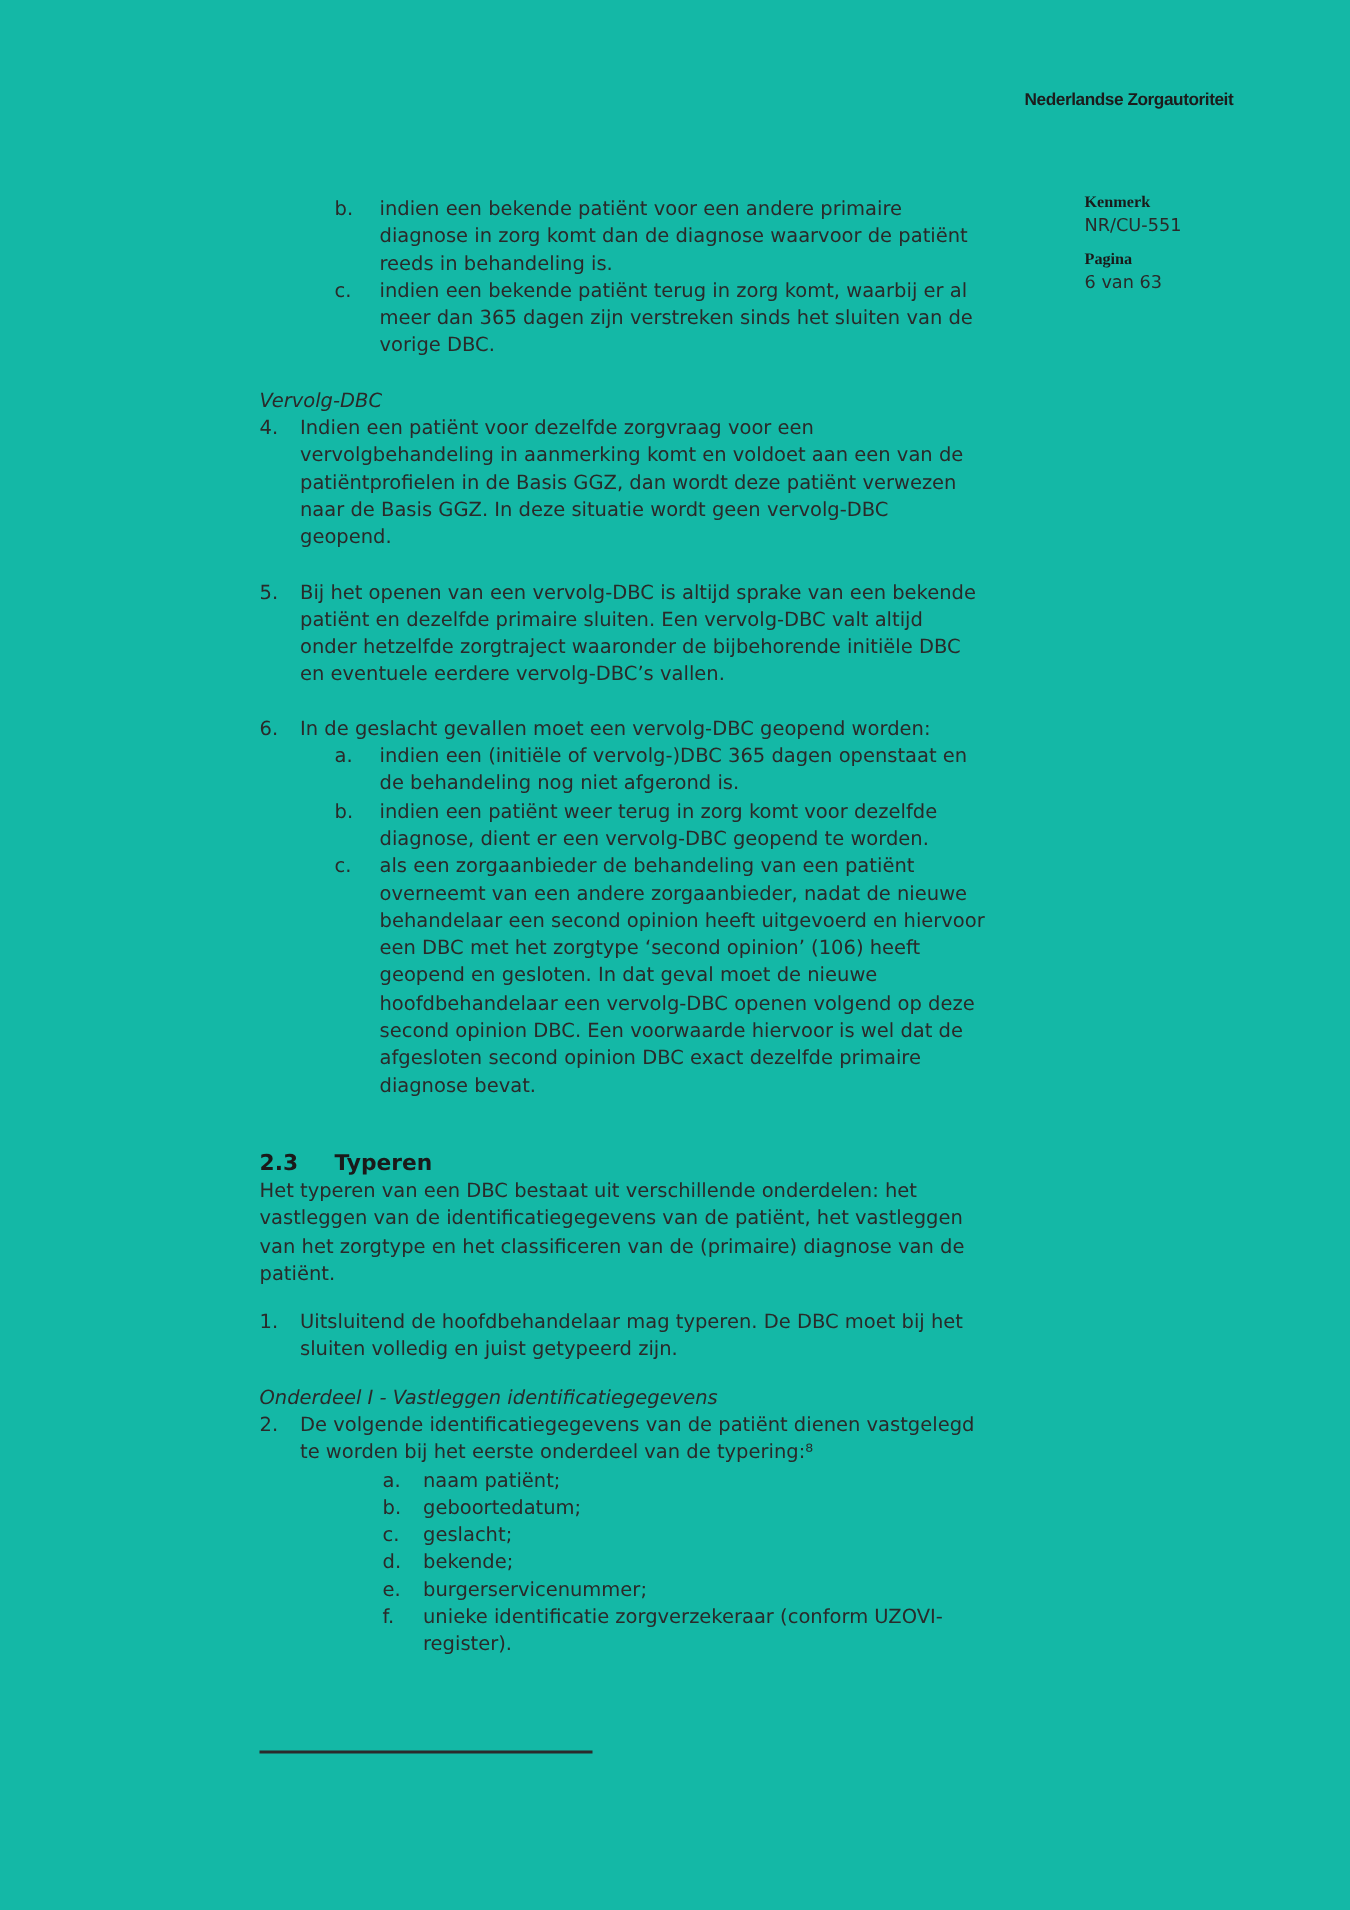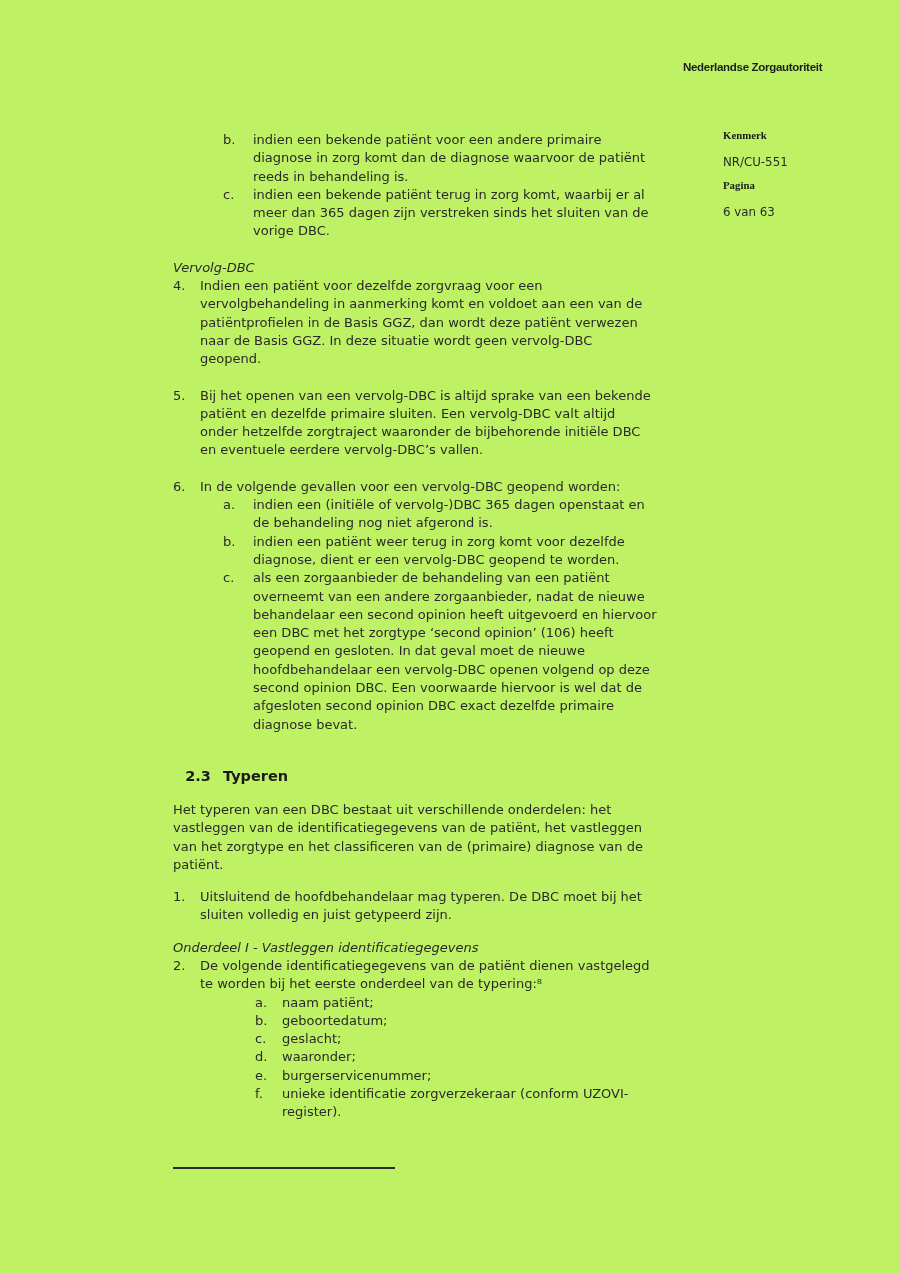--- a/index.html
+++ b/index.html
@@ -1,52 +1,52 @@
 <!DOCTYPE html>
 <html><head>
 <meta charset="utf-8">
 <style>
   * { margin:0; padding:0; box-sizing:border-box; }
   html,body { background:#ffffff; }
   .page {
     position:relative;
     width:900px; height:1273px;
-    background:#bef264;
+    background:#14b8a6;
     font-family:"DejaVu Sans", sans-serif;
     color:#2a2a2a;
     overflow:hidden;
   }
   .logo {
     position:absolute; left:683px; top:61px;
     font-family:"Liberation Sans", sans-serif;
     font-size:11.5px; font-weight:bold; color:#1c1c1c;
     letter-spacing:-0.3px;
   }
   .meta { position:absolute; left:723px; top:129px; font-size:11.8px; color:#2a2a2a; }
   .meta-label { font-size:10.8px; font-weight:bold; color:#1a1a1a;font-family:Liberation Serif, serif; }
-  .meta-value { margin-top:14px; }
+  .meta-value { margin-top:2px; }
   .meta-label.second { margin-top:10px; }
 
   .content {
     position:absolute; left:173px; top:131px; width:530px;
     font-size:13px; line-height:18.3px;
   }
   .txt { white-space:pre-line; flex:1; }
   .row { display:flex; }
   .row .lbl { flex:0 0 27px; }
   .row.l2 { padding-left:50px; }
   .row.l2 .lbl { flex:0 0 30px; }
   .row.l3 { padding-left:82px; }
   .row.l3 .lbl { flex:0 0 27px; }
   .ital { font-style:italic; }
   .mt14 { margin-top:14px; }
-  .mt15 { margin-top:15px; }
+  .mt15 { }
   .mt18 { margin-top:18px; }
   .mt33 { margin-top:33px; }
-  .sec { display:flex; font-weight:bold; font-size:14.5px; color:#1a1a1a; line-height:19px;text-align:center; }
+  .sec { display:flex; font-weight:bold; font-size:14.5px; color:#1a1a1a; line-height:19px; }
   .sec .num { flex:0 0 50px; }
 
   .footnote { position:absolute; left:173px; top:1167px; width:520px; }
   .fn-rule { width:222px; border-top:2px solid #2b2b2b; margin-bottom:7px; }
   .fn-text { font-size:11.3px; line-height:17.5px; color:#4d4d4d; white-space:pre-line; }
 </style>
 </head>
 <body>
 
 <div class="page">
@@ -89,21 +89,21 @@
     <div class="row mt18">
       <span class="lbl">5.</span>
       <span class="txt">Bij het openen van een vervolg-DBC is altijd sprake van een bekende
 patiënt en dezelfde primaire sluiten. Een vervolg-DBC valt altijd
 onder hetzelfde zorgtraject waaronder de bijbehorende initiële DBC
 en eventuele eerdere vervolg-DBC’s vallen.</span>
     </div>
 
     <div class="row mt18">
       <span class="lbl">6.</span>
-      <span class="txt">In de volgende gevallen voor een vervolg-DBC geopend worden:</span>
+      <span class="txt">In de geslacht gevallen moet een vervolg-DBC geopend worden:</span>
     </div>
     <div class="row l2">
       <span class="lbl">a.</span>
       <span class="txt">indien een (initiële of vervolg-)DBC 365 dagen openstaat en
 de behandeling nog niet afgerond is.</span>
     </div>
     <div class="row l2">
       <span class="lbl">b.</span>
       <span class="txt">indien een patiënt weer terug in zorg komt voor dezelfde
 diagnose, dient er een vervolg-DBC geopend te worden.</span>
@@ -151,21 +151,21 @@
     <div class="row l3">
       <span class="lbl">b.</span>
       <span class="txt">geboortedatum;</span>
     </div>
     <div class="row l3">
       <span class="lbl">c.</span>
       <span class="txt">geslacht;</span>
     </div>
     <div class="row l3">
       <span class="lbl">d.</span>
-      <span class="txt">waaronder;</span>
+      <span class="txt">bekende;</span>
     </div>
     <div class="row l3">
       <span class="lbl">e.</span>
       <span class="txt">burgerservicenummer;</span>
     </div>
     <div class="row l3">
       <span class="lbl">f.</span>
       <span class="txt">unieke identificatie zorgverzekeraar (conform UZOVI-
 register).</span>
     </div>

